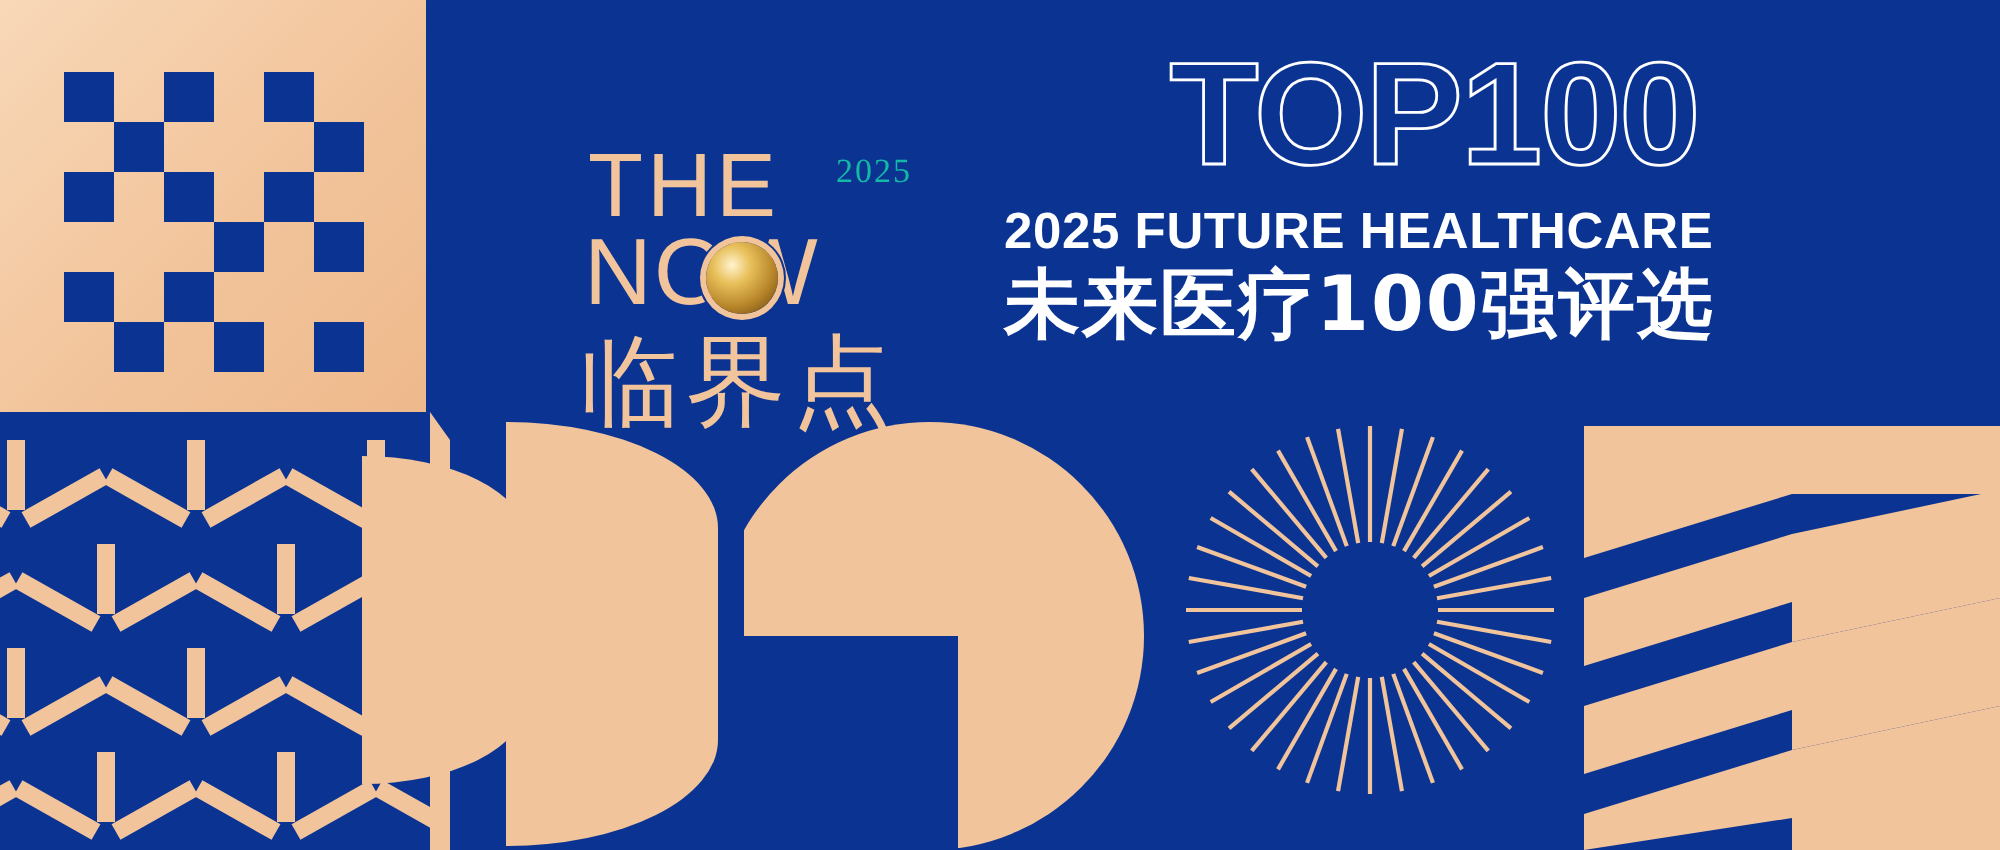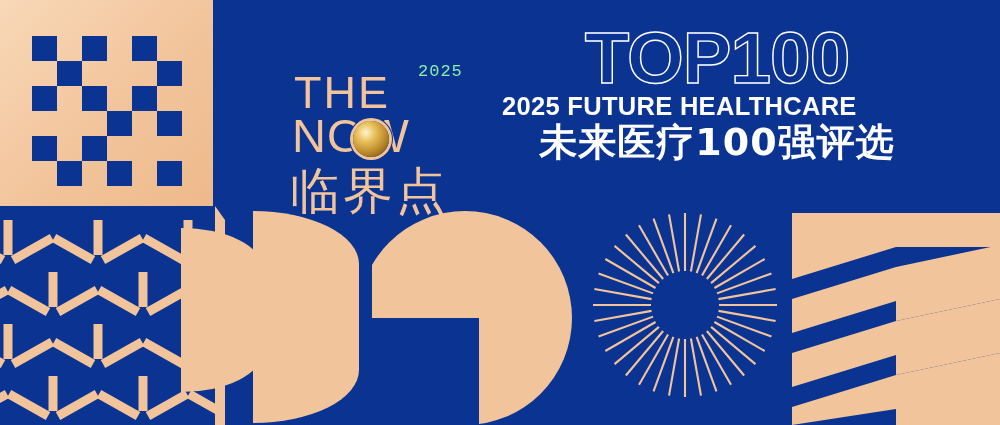--- a/index.html
+++ b/index.html
@@ -83,25 +83,25 @@
     left: 4px; top: 8px;
     font-size: 45px;
     letter-spacing: 2px;
     line-height: 1;
     font-weight: 400;
     color: #f2c49b;
     font-family: "Liberation Sans", sans-serif;
   }
   #logo-year {
     position: absolute;
-    left: 128px; top: 0;
+    left: 128px; top: 14px;
     font-size: 17px;
     letter-spacing: 1px;
-    color: #86efac;
-    font-family: Liberation Mono, monospace;
+    color: #14b8a6;
+    font-family: Liberation Serif, serif;
   }
   #logo-now {
     position: absolute;
     left: 2px; top: 50px;
     font-size: 47px;
     letter-spacing: 1px;
     line-height: 1;
     color: #f2c49b;
     font-family: "Liberation Sans", sans-serif;
   }
@@ -143,31 +143,30 @@
   }
   .headline-en {
     color: #ffffff;
     font-weight: 700;
     font-size: 25.5px;
     line-height: 1.06;
     letter-spacing: 0.3px;
     white-space: nowrap;
     font-family: "Liberation Sans", sans-serif;
   }
-  #headline-line1 { margin-top: 2px; }
+  #headline-line1 { margin-top: 12px; }
   #headline-cn {
     color: #ffffff;
     font-weight: 700;
     font-size: 38px;
     line-height: 1.12;
     letter-spacing: 1px;
     margin-top: 1px;
     white-space: nowrap;
     font-family: "DejaVu Sans", sans-serif;
-    text-align: center;
   }
 </style>
 </head>
 <body>
 
 <div id="banner">
 
   <div class="layer" id="checker-panel">
     <div id="checker-grid">
         <div class="cell on"></div>

